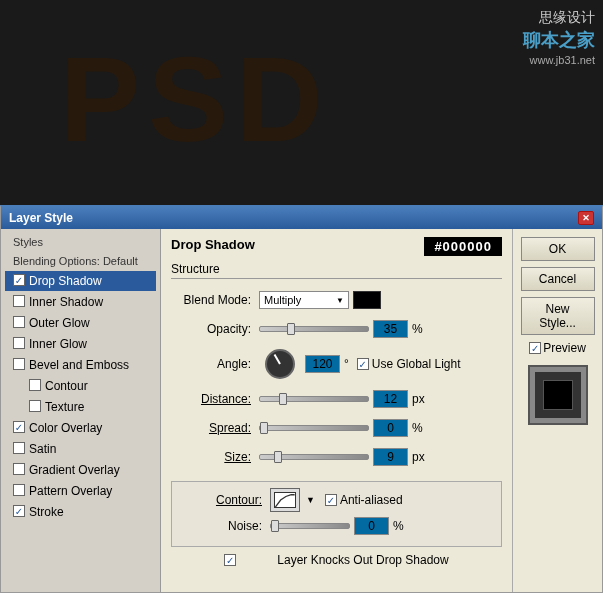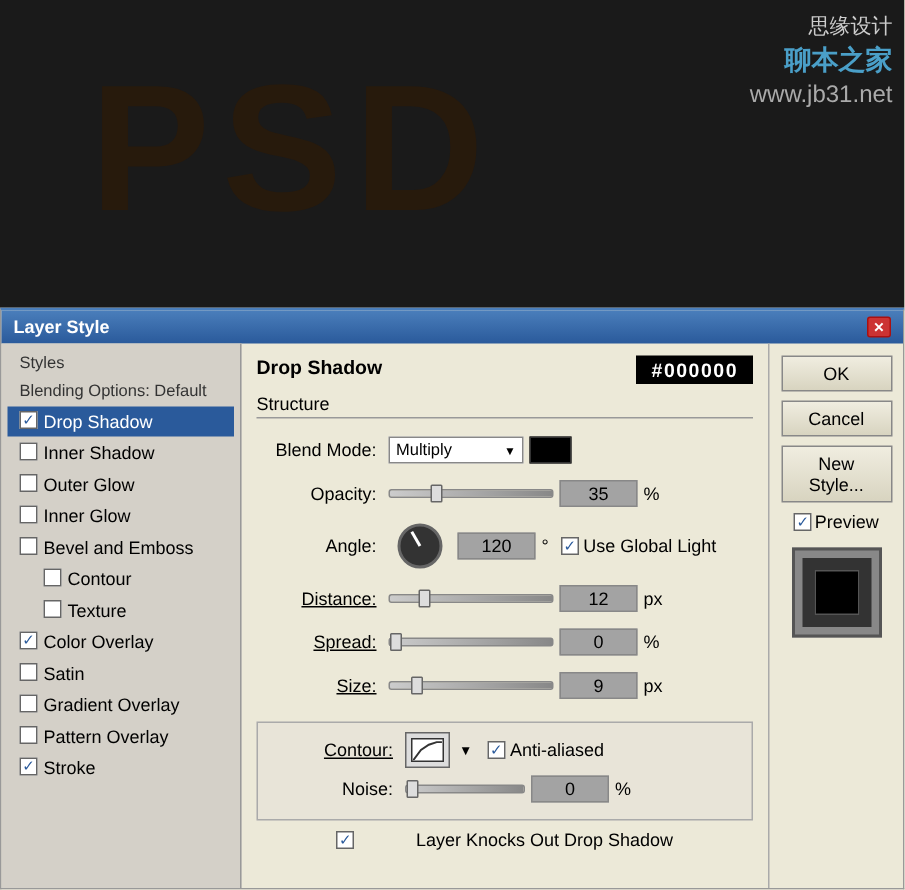--- a/index.html
+++ b/index.html
@@ -179,24 +179,24 @@
       position: absolute;
       top: -4px;
       width: 8px;
       height: 12px;
       background: #ddd;
       border: 1px solid #666;
       border-radius: 1px;
     }
 
     .number-input {
-      width: 52px;
+      width: 35px;
       height: 18px;
       border: 1px solid #888;
-      background: #a3a3a3;
+      background: #0369a1;
       text-align: center;
       font-size: 12px;
       margin: 0 4px;
     }
     .unit-label {
       font-size: 12px;
       color: #000;
     }
 
     
@@ -326,21 +326,21 @@
     }
   </style>
 </head>
 <body>
 
 <div class="preview-area">
   <div class="psd-text">PSD</div>
   <div class="watermark">
     <div style="color:#ccc;font-size:14px;">思缘设计</div>
     <div class="site-name">聊本之家</div>
-    <div style="color:#aaa;font-size:16px;">www.jb31.net</div>
+    <div style="color:#aaa;font-size:11px;">www.jb31.net</div>
   </div>
 </div>
 
 <div class="dialog">
   <div class="dialog-titlebar">
     <span>Layer Style</span>
     <div class="dialog-close">✕</div>
   </div>
 
   <div class="dialog-body">

